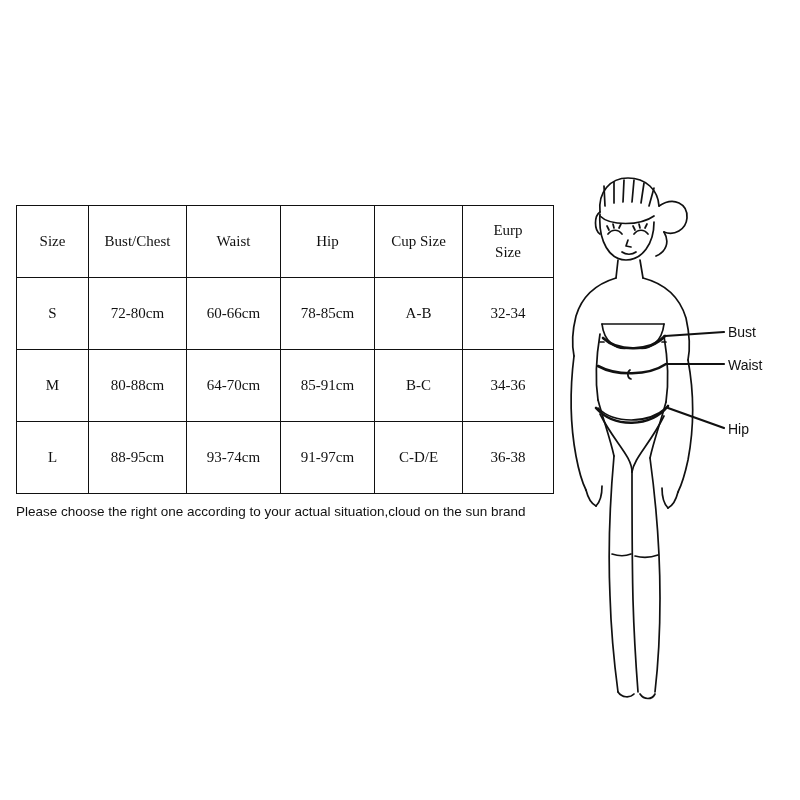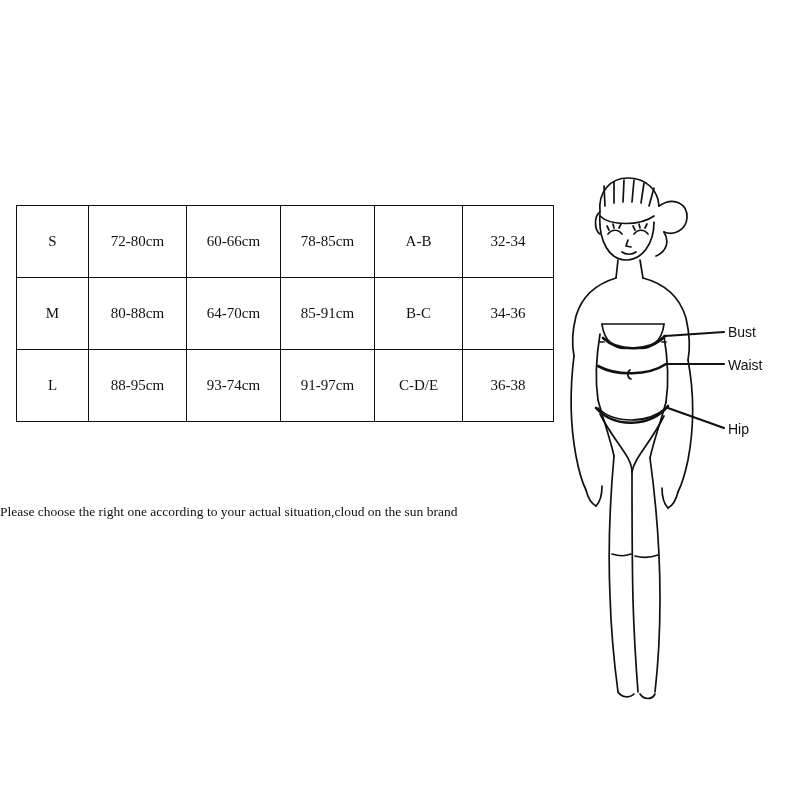--- a/index.html
+++ b/index.html
@@ -54,24 +54,24 @@
   #size-table col.c5 { width: 91px; }
 
   .hdr-eurp {
     display: block;
     line-height: 1.45;
   }
 
   
   #notes {
     position: absolute;
-    left: 0;
+    left: 16px;
     top: 500px;
     width: 560px;
-    font-family: Liberation Serif, serif;
+    font-family: Liberation Sans, sans-serif;
     font-size: 13.5px;
     color: #111;
     line-height: 1.72;
   }
   #notes div { white-space: nowrap; }
 
   
   #figure-area {
     position: absolute;
     left: 548px;
@@ -102,20 +102,31 @@
   <table id="size-table">
     <colgroup>
       <col class="c0">
         <col class="c1">
         <col class="c2">
         <col class="c3">
         <col class="c4">
         <col class="c5">
     </colgroup>
     <tbody>
+      <tr class="header-row">
+        <td>Size</td>
+        <td>Bust/Chest</td>
+        <td>Waist</td>
+        <td>Hip</td>
+        <td>Cup Size</td>
+        <td>
+          <span class="hdr-eurp">Eurp</span>
+          <span class="hdr-eurp">Size</span>
+        </td>
+      </tr>
       <tr>
         <td>S</td>
         <td>72-80cm</td>
         <td>60-66cm</td>
         <td>78-85cm</td>
         <td>A-B</td>
         <td>32-34</td>
       </tr>
       <tr>
         <td>M</td>

